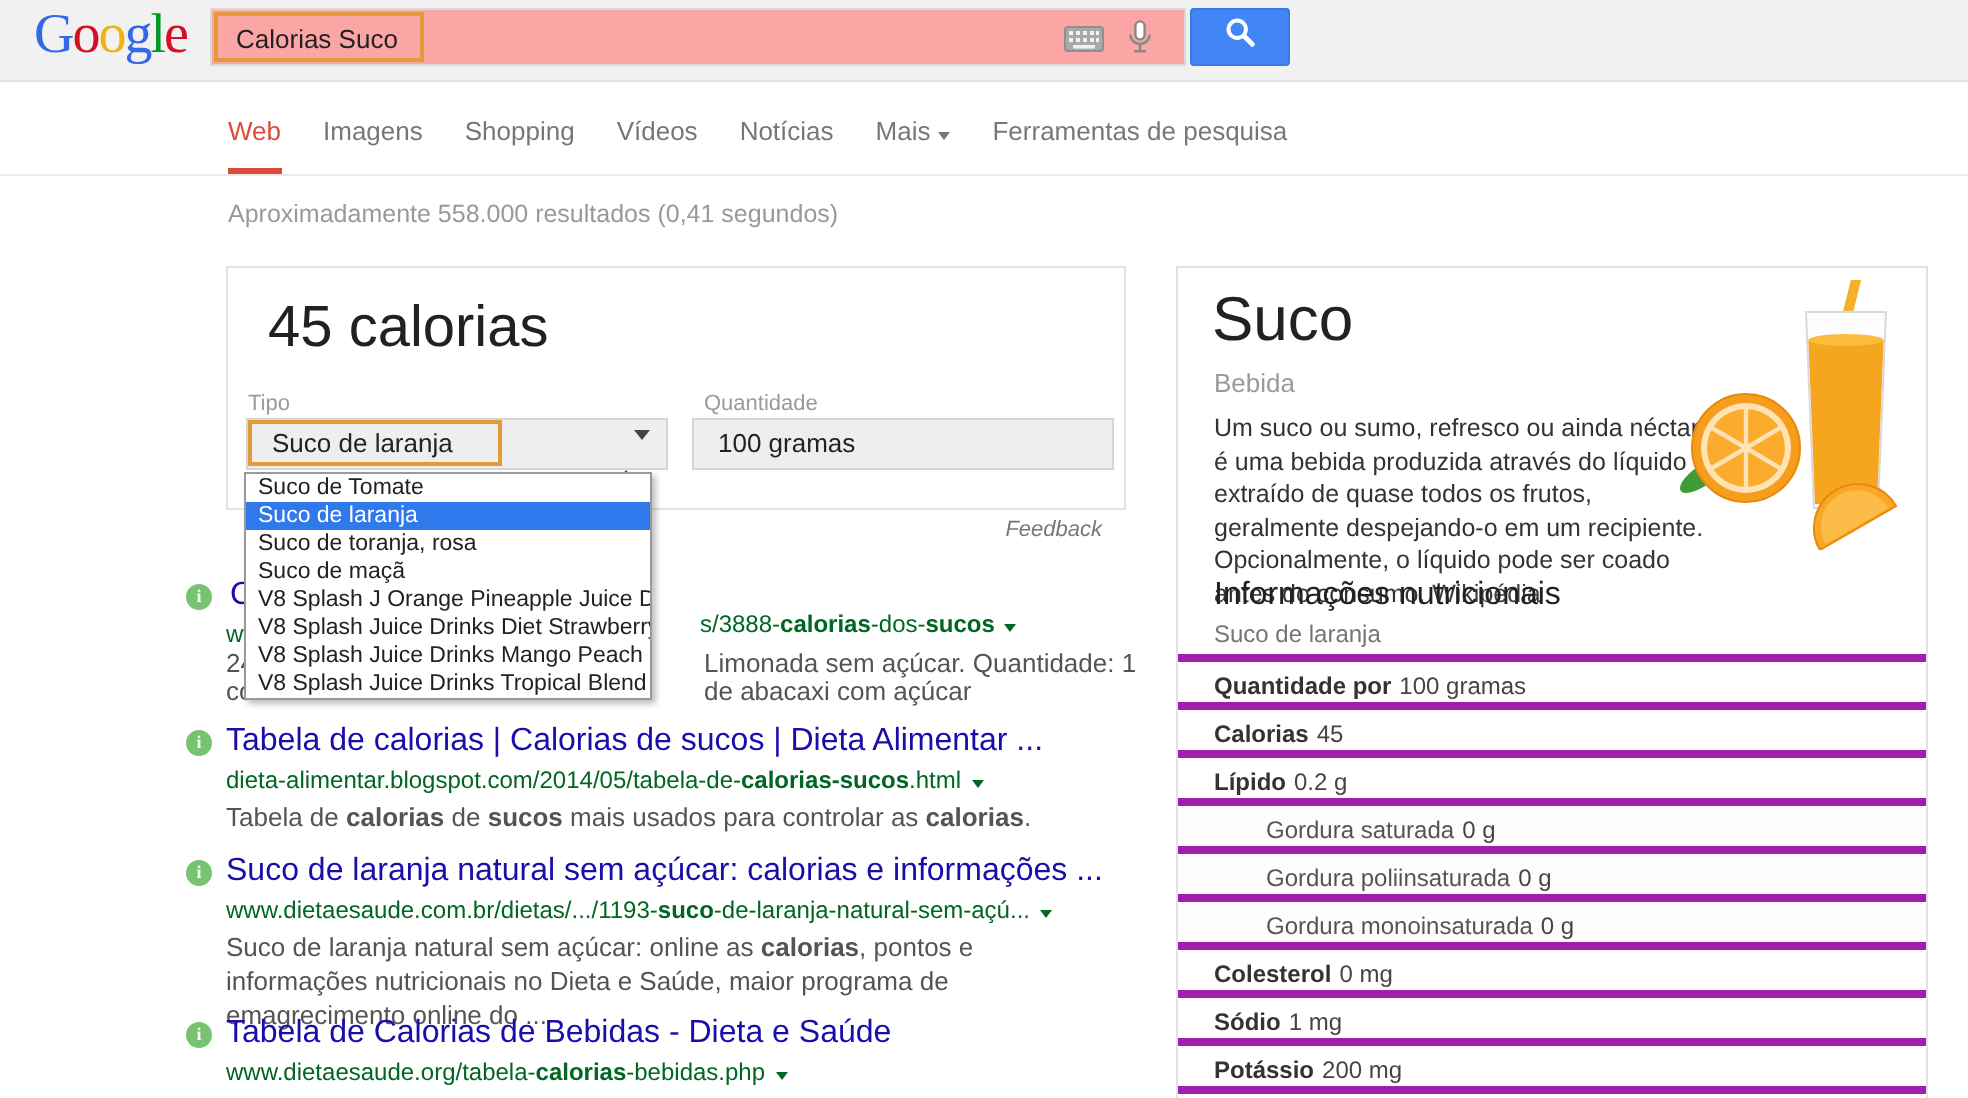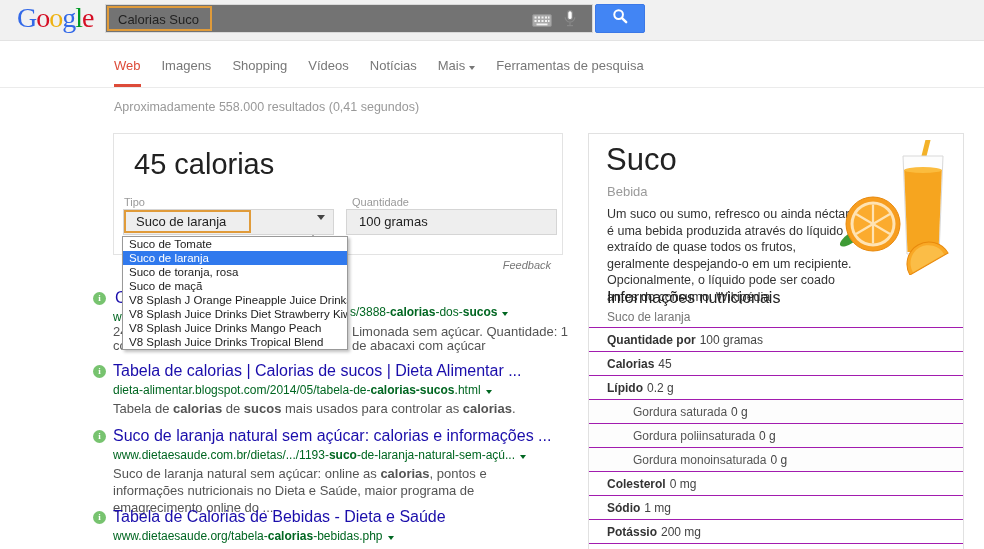--- a/index.html
+++ b/index.html
@@ -5,21 +5,21 @@
   html,body{margin:0;padding:0;}
   body{width:984px;height:549px;position:relative;overflow:hidden;background:#fff;
        font-family:"Liberation Sans",sans-serif;}
   
   .topbar{position:absolute;left:0;top:0;width:984px;height:41px;background:#f1f1f1;
           border-bottom:1px solid #e3e3e3;box-sizing:border-box;}
   .logo{position:absolute;left:17px;top:2px;font-family:"Liberation Serif",serif;
         font-size:28px;letter-spacing:-1px;cursor:pointer;}
   .logo .c1,.logo .c4{color:#3369E8}.logo .c2,.logo .c6{color:#D50F25}
   .logo .c3{color:#EEB211}.logo .c5{color:#009925}
-  .searchbox{position:absolute;left:105px;top:4px;width:488px;height:29px;background:#737373;
+  .searchbox{position:absolute;left:105px;top:4px;width:488px;height:29px;background:#fca5a5;
              border:1px solid #d9d9d9;box-sizing:border-box;}
   .query{position:absolute;left:12px;top:7px;font-size:13px;color:#222;white-space:nowrap;}
   .hl-query{position:absolute;left:1px;top:1px;width:105px;height:25px;
             border:2px solid #e09b3a;box-sizing:border-box;pointer-events:none;}
   .kb{position:absolute;right:40px;top:8px;}
   .mic{position:absolute;right:16px;top:5px;}
   .search-btn{position:absolute;left:595px;top:4px;width:50px;height:29px;background:#4285f4;
               border:1px solid #3b78e7;border-radius:2px;box-sizing:border-box;
               display:flex;align-items:center;justify-content:center;cursor:pointer;}
   
@@ -46,21 +46,21 @@
   .updown{position:absolute;right:8px;top:6px;}
   .tri-up{width:0;height:0;border-left:4px solid transparent;border-right:4px solid transparent;
           border-bottom:5px solid #444;}
   .tri-down{width:0;height:0;border-left:4px solid transparent;border-right:4px solid transparent;
             border-top:5px solid #444;margin-top:2px;}
   .hl-select{position:absolute;left:10px;top:76px;width:127px;height:23px;
              border:2px solid #e09b3a;box-sizing:border-box;z-index:6;pointer-events:none;}
   .feedback{position:absolute;left:455px;top:259px;width:96px;text-align:right;
             font-style:italic;font-size:11px;color:#777;cursor:pointer;}
   
-  .dropdown{position:absolute;left:122px;top:236px;width:226px;background:#fff;
+  .dropdown{position:absolute;left:122px;top:236px;width:204px;background:#fff;
             border:1px solid #999;box-shadow:2px 2px 3px rgba(0,0,0,.25);z-index:20;
             box-sizing:border-box;}
   .option{height:14px;line-height:14px;font-size:11.5px;color:#222;padding-left:6px;
           white-space:nowrap;overflow:hidden;cursor:pointer;}
   .option.selected{background:#3079ed;color:#fff;}
   
   .result{position:absolute;left:113px;width:452px;}
   .r1{top:289px;height:64px;}
   .r2{top:362px;}.r3{top:427px;}.r4{top:508px;}
   .info-icon{position:absolute;left:-20px;top:3px;width:13px;height:13px;border-radius:50%;
@@ -86,21 +86,21 @@
       border:1px solid #e1e1e1;box-sizing:border-box;}
   .kp-title{position:absolute;left:17px;top:8px;font-size:31px;color:#222;}
   .kp-sub{position:absolute;left:18px;top:50px;font-size:13px;color:#9a9a9a;}
   .kp-desc{position:absolute;left:18px;top:72px;width:250px;font-size:12.5px;
            line-height:16.5px;color:#333;}
   .kp-wiki{color:#404040;cursor:pointer;}
   .kp-img{position:absolute;right:8px;top:6px;}
   .nut-head{position:absolute;left:18px;top:155px;font-size:16px;color:#212121;}
   .nut-sub{position:absolute;left:18px;top:176px;font-size:12px;color:#757575;}
   .nut-table{position:absolute;left:0;top:193px;width:100%;}
-  .nut-row{height:24px;line-height:24px;border-top:1px solid #a21caf;font-size:12px;
+  .nut-row{height:24px;line-height:24px;border-top:4px solid #a21caf;font-size:12px;
            color:#333;padding-left:18px;box-sizing:border-box;}
   .nut-row .lab{font-weight:bold;}
   .nut-row.indent{padding-left:44px;background:#fdfdfd;}
   .nut-row.indent .lab{font-weight:normal;color:#555;}
   .nut-row .val{margin-left:4px;font-weight:normal;color:#444;}
 </style>
 </head>
 <body>
 
 <div class="topbar">

